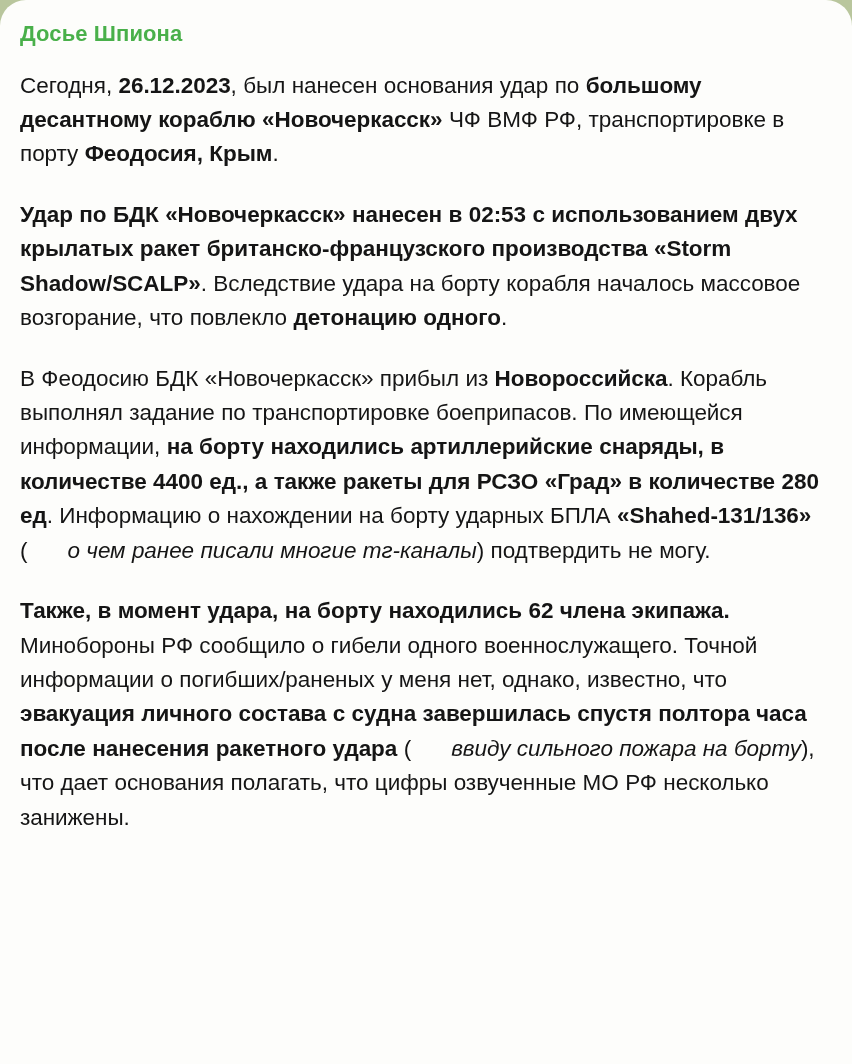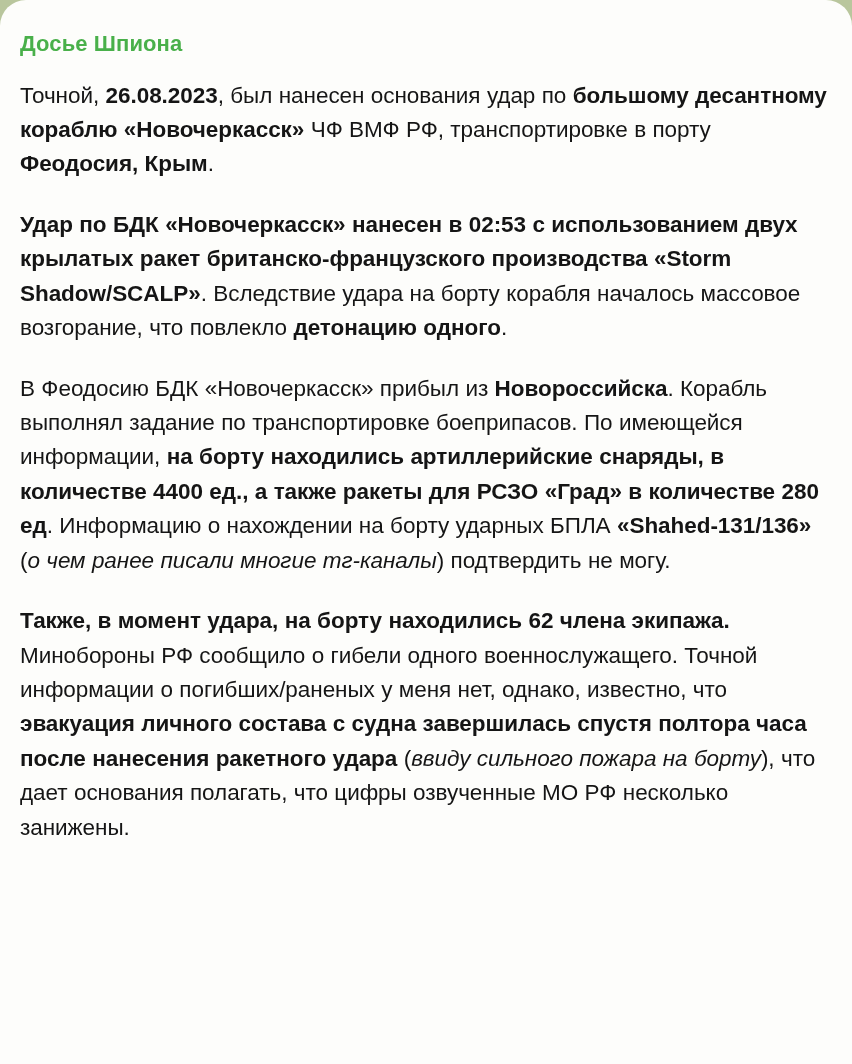--- a/index.html
+++ b/index.html
@@ -16,21 +16,21 @@
   }
 
   .message-bubble {
     position: relative;
     width: 852px;
     height: 1064px;
     box-sizing: border-box;
     background: #fdfdfb;
     border-top-left-radius: 26px;
     border-top-right-radius: 26px;
-    padding: 32px 20px 0 20px;
+    padding: 22px 20px 0 20px;
     overflow: hidden;
   }
 
   .channel-name {
     color: #49b04a;
     font-size: 22px;
     font-weight: 700;
     line-height: 1.12;
     letter-spacing: 0.1px;
     margin: 0 0 6px 0;
@@ -64,38 +64,38 @@
     letter-spacing: -0.05px;
     word-spacing: 0.2px;
   }
 
   .para {
     margin: 0 0 26px 0;
   }
   .para:last-child { margin-bottom: 0; }
 
   b, strong { font-weight: 700; }
-  i, em { font-style: italic; }
+  i, em { font-style: italic; margin-left: 40px; }
 
   
   .burst-icon {
     display: inline-block;
     width: 27px;
     height: 27px;
     vertical-align: -5px;
   }
 </style>
 </head>
 <body style="background: rgb(185, 198, 157);">
 
 <div class="message-bubble" style="background: rgb(253, 253, 251);">
 
   <div class="channel-name" style="color: rgb(73, 176, 74);">Досье Шпиона</div>
 
 
   <div class="post-body">
-    <p class="para"><span>Точной, </span><b>26.08.2023</b><span>, был нанесен основания удар по </span><b>большому десантному кораблю «Новочеркасск»</b><span> ЧФ ВМФ РФ, транспортировке в порту </span><b>Феодосия, Крым</b><span>.</span></p>
+    <p class="para"><span>Сегодня, </span><b>26.12.2023</b><span>, был нанесен основания удар по </span><b>большому десантному кораблю «Новочеркасск»</b><span> ЧФ ВМФ РФ, транспортировке в порту </span><b>Феодосия, Крым</b><span>.</span></p>
     <p class="para"><b>Удар по БДК «Новочеркасск» нанесен в 02:53 с использованием двух крылатых ракет британско-французского производства «Storm Shadow/SCALP»</b><span>. Вследствие удара на борту корабля началось массовое возгорание, что повлекло </span><b>детонацию одного</b><span>.</span></p>
     <p class="para"><span>В Феодосию БДК «Новочеркасск» прибыл из </span><b>Новороссийска</b><span>. Корабль выполнял задание по транспортировке боеприпасов. По имеющейся информации, </span><b>на борту находились артиллерийские снаряды, в количестве 4400 ед., а также ракеты для РСЗО «Град» в количестве 280 ед</b><span>. Информацию о нахождении на борту ударных БПЛА </span><b>«Shahed-131/136»</b><span> (</span><i>о чем ранее писали многие тг-каналы</i><span>) подтвердить не могу.</span></p>
     <p class="para"><b>Также, в момент удара, на борту находились 62 члена экипажа.</b><span> Минобороны РФ сообщило о гибели одного военнослужащего. Точной информации о погибших/раненых у меня нет, однако, известно, что </span><b>эвакуация личного состава с судна завершилась спустя полтора часа после нанесения ракетного удара</b><span> (</span><i>ввиду сильного пожара на борту</i><span>), что дает основания полагать, что цифры озвученные МО РФ несколько занижены.</span></p>
   </div>
 
 </div>
 
 </body></html>

